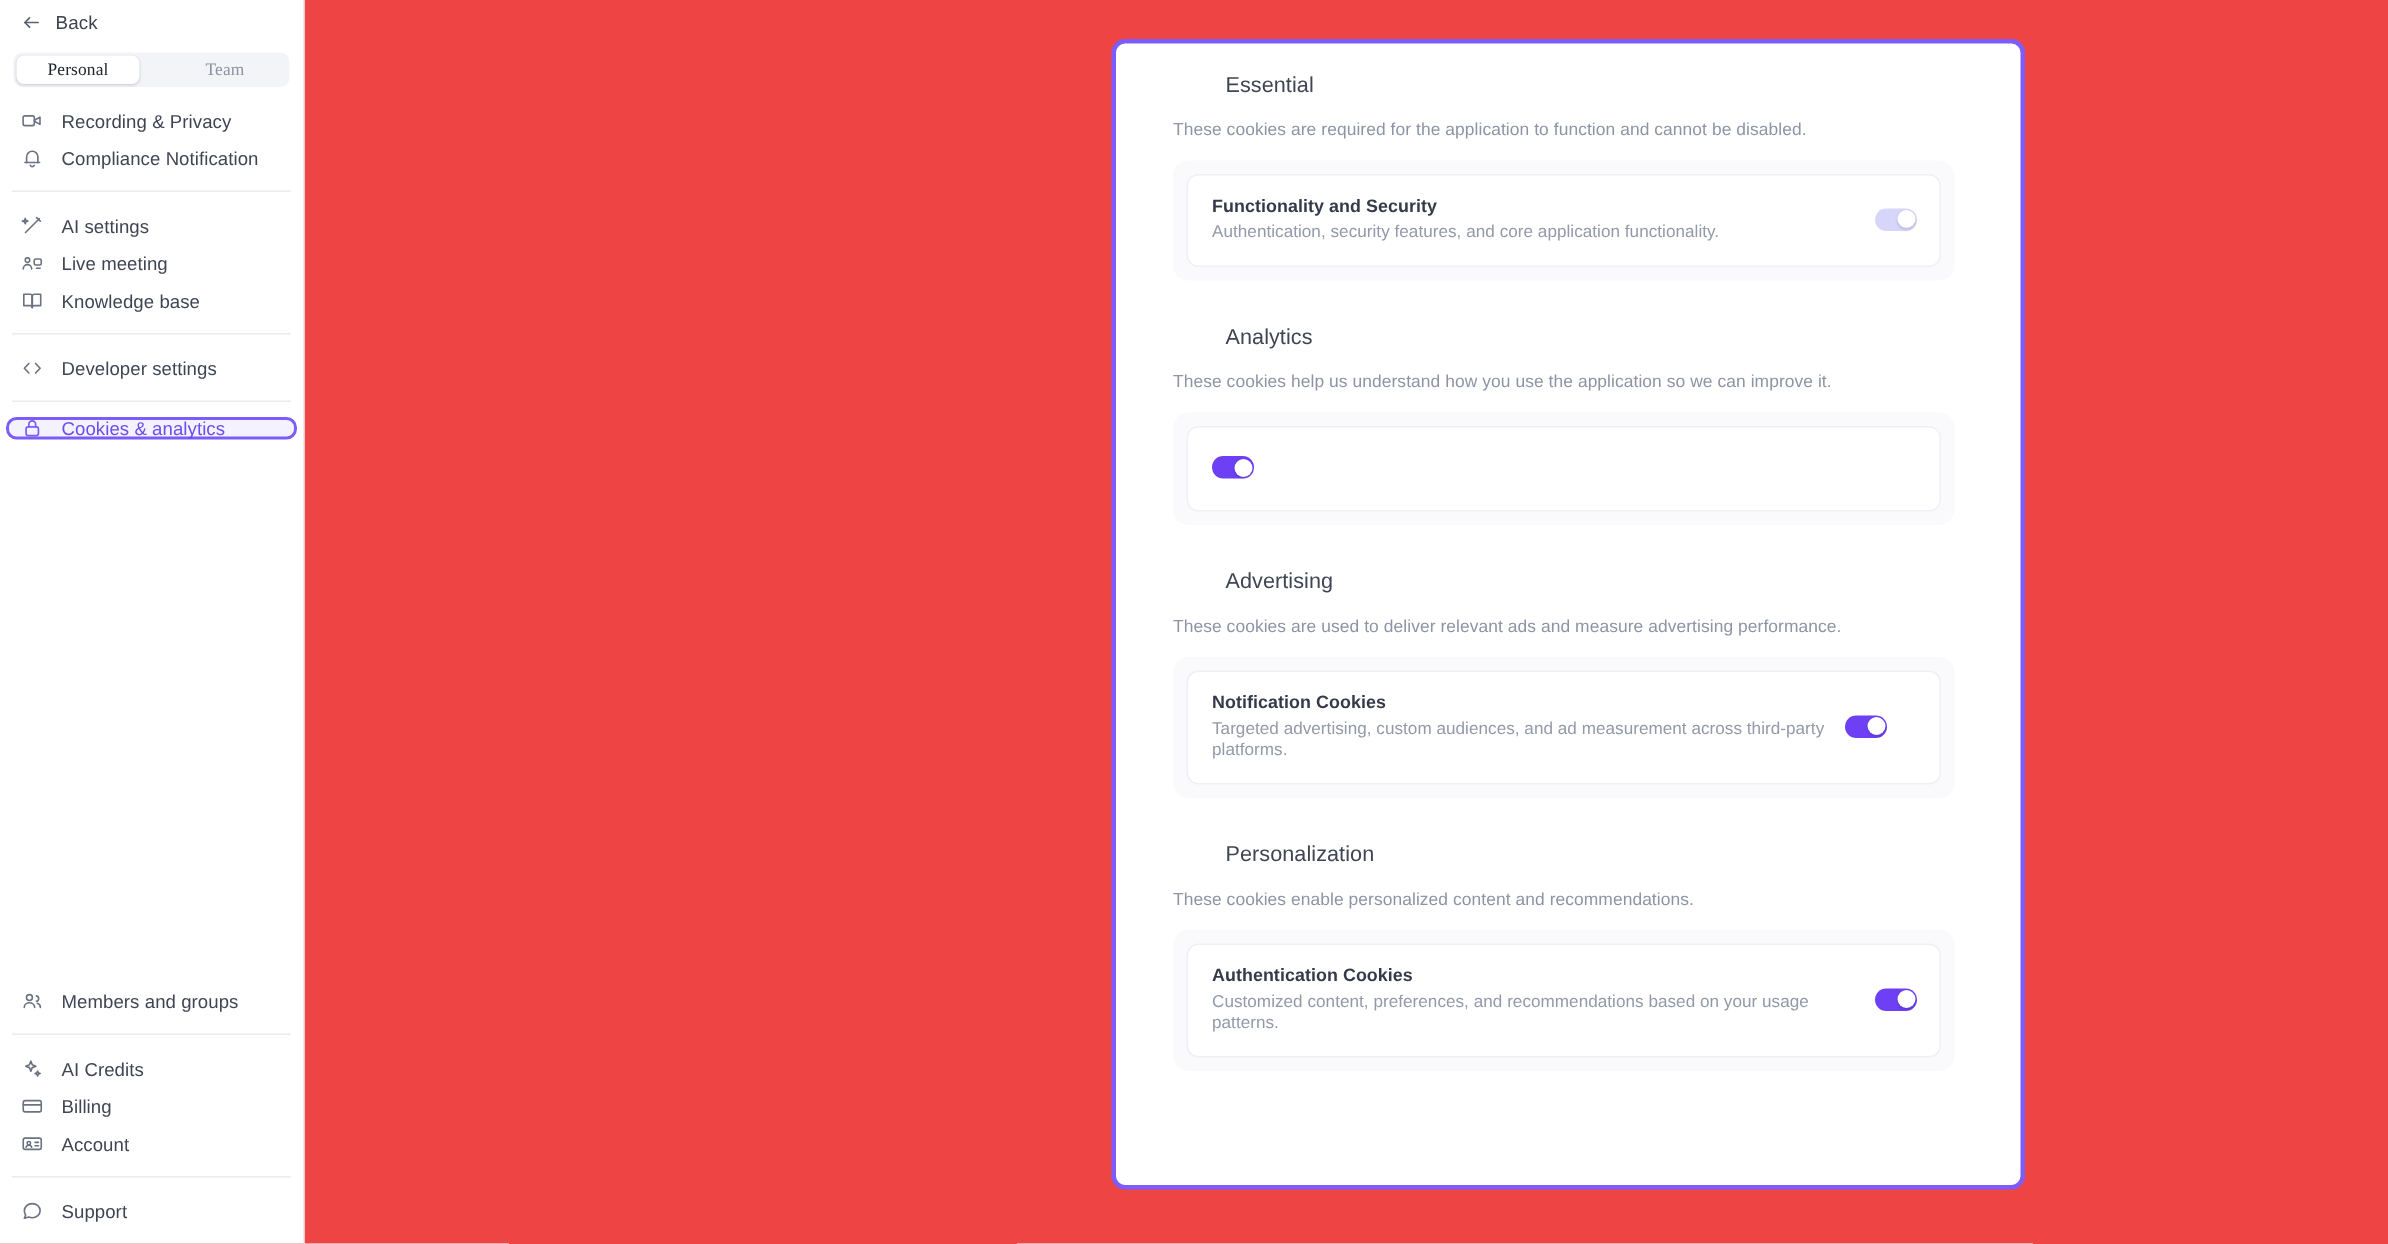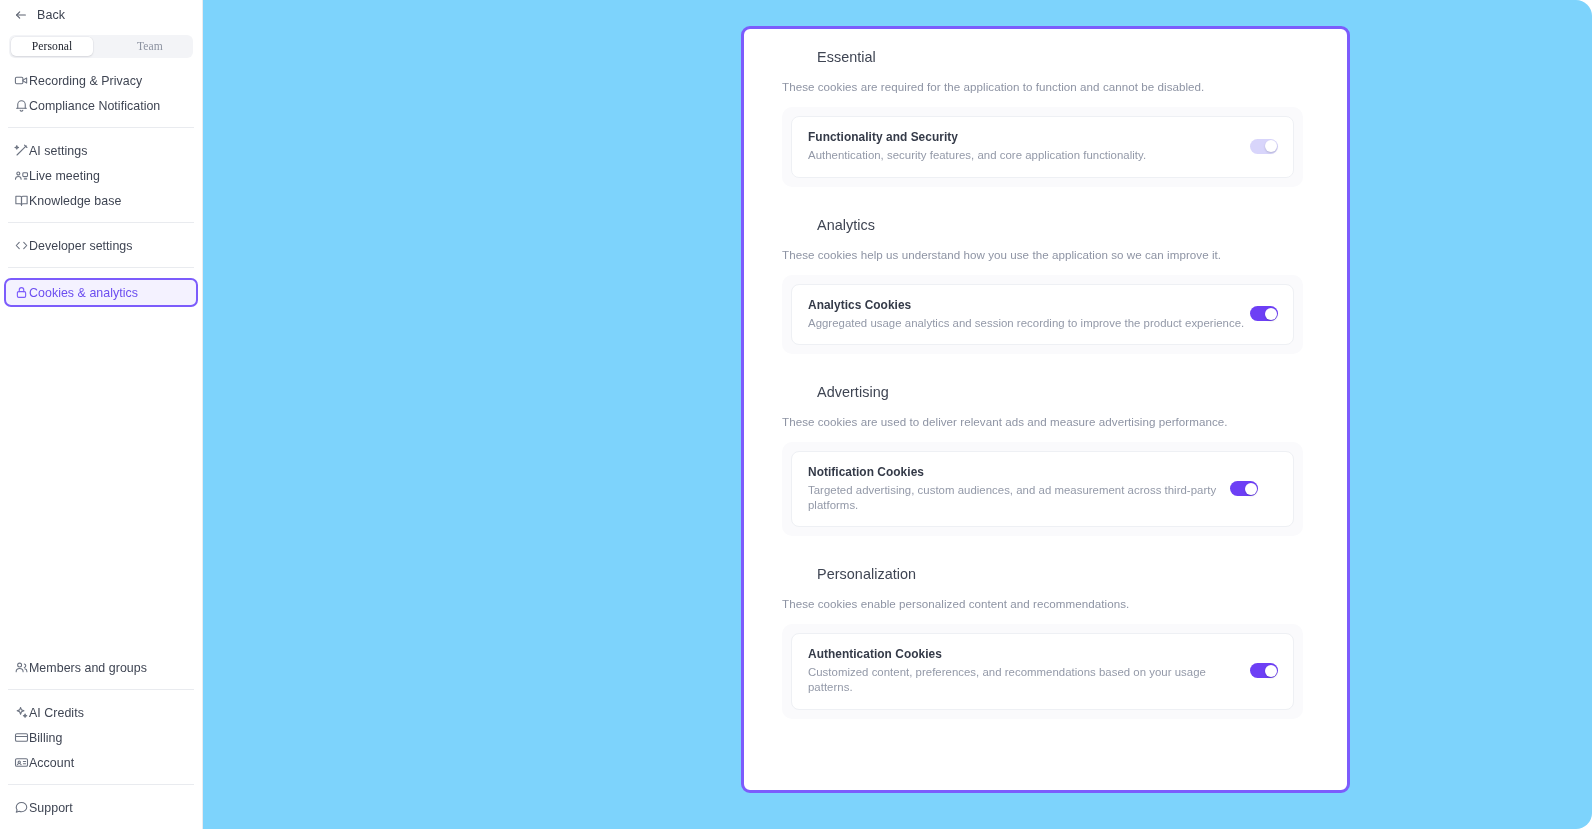--- a/index.html
+++ b/index.html
@@ -9,22 +9,21 @@
     height: 829px;
     background: #ffffff;
     font-family: "Liberation Sans", sans-serif;
     overflow: hidden;
   }
 
   #app {
     position: relative;
     width: 1592px;
     height: 829px;
-    background: #7dd3fc;
-    border-radius: 16px;
+    background: #ef4444;
   }
 
   
   #sidebar {
     position: absolute;
     left: 0; top: 0;
     width: 203px;
     height: 829px;
     background: #ffffff;
     border-right: 1px solid #e9ebef;
@@ -77,21 +76,21 @@
     background: #ffffff;
     color: #20242e;
     box-shadow: 0 1px 2px rgba(16,24,40,.10), 0 0 0 .5px rgba(16,24,40,.05);
   }
 
   .nav-group { margin-top: 10px; }
 
   .nav-item {
     display: flex;
     align-items: center;
-    gap: 0;
+    gap: 12px;
     height: 25px;
     margin: 0 8px;
     padding: 0 6px;
     border-radius: 6px;
     cursor: pointer;
     color: #4a5061;
   }
   .nav-item .ico {
     width: 15px; height: 15px;
     flex: 0 0 15px;
@@ -100,21 +99,21 @@
   }
   .nav-item .txt {
     font-size: 12.4px;
     color: #3f4553;
     white-space: nowrap;
     letter-spacing: .05px;
   }
   .nav-item.selected {
     background: #f4f2ff;
     border: 2px solid #7c5cfc;
-    height: 29px;
+    height: 15px;
     margin: 0 4px;
     padding: 0 8px;
     border-radius: 7px;
   }
   .nav-item.selected .txt { color: #6b4df0; }
   .nav-item.selected .ico { color: #7c5cfc; }
 
   .divider {
     height: 1px;
     background: #e9ebef;
@@ -398,24 +397,20 @@
             </div>
           </div>
         </div>
       </div>
 
       <div class="section" style="margin-top:30px;">
         <h2 class="sec-title">Analytics</h2>
         <p class="sec-desc">These cookies help us understand how you use the application so we can improve it.</p>
         <div class="card-wrap">
           <div class="card">
-            <div class="card-text">
-              <div class="card-title">Analytics Cookies</div>
-              <div class="card-desc">Aggregated usage analytics and session recording to improve the product experience.</div>
-            </div>
             <div class="toggle on">
               <span class="knob"></span>
             </div>
           </div>
         </div>
       </div>
 
       <div class="section" style="margin-top:30px;">
         <h2 class="sec-title">Advertising</h2>
         <p class="sec-desc">These cookies are used to deliver relevant ads and measure advertising performance.</p>

